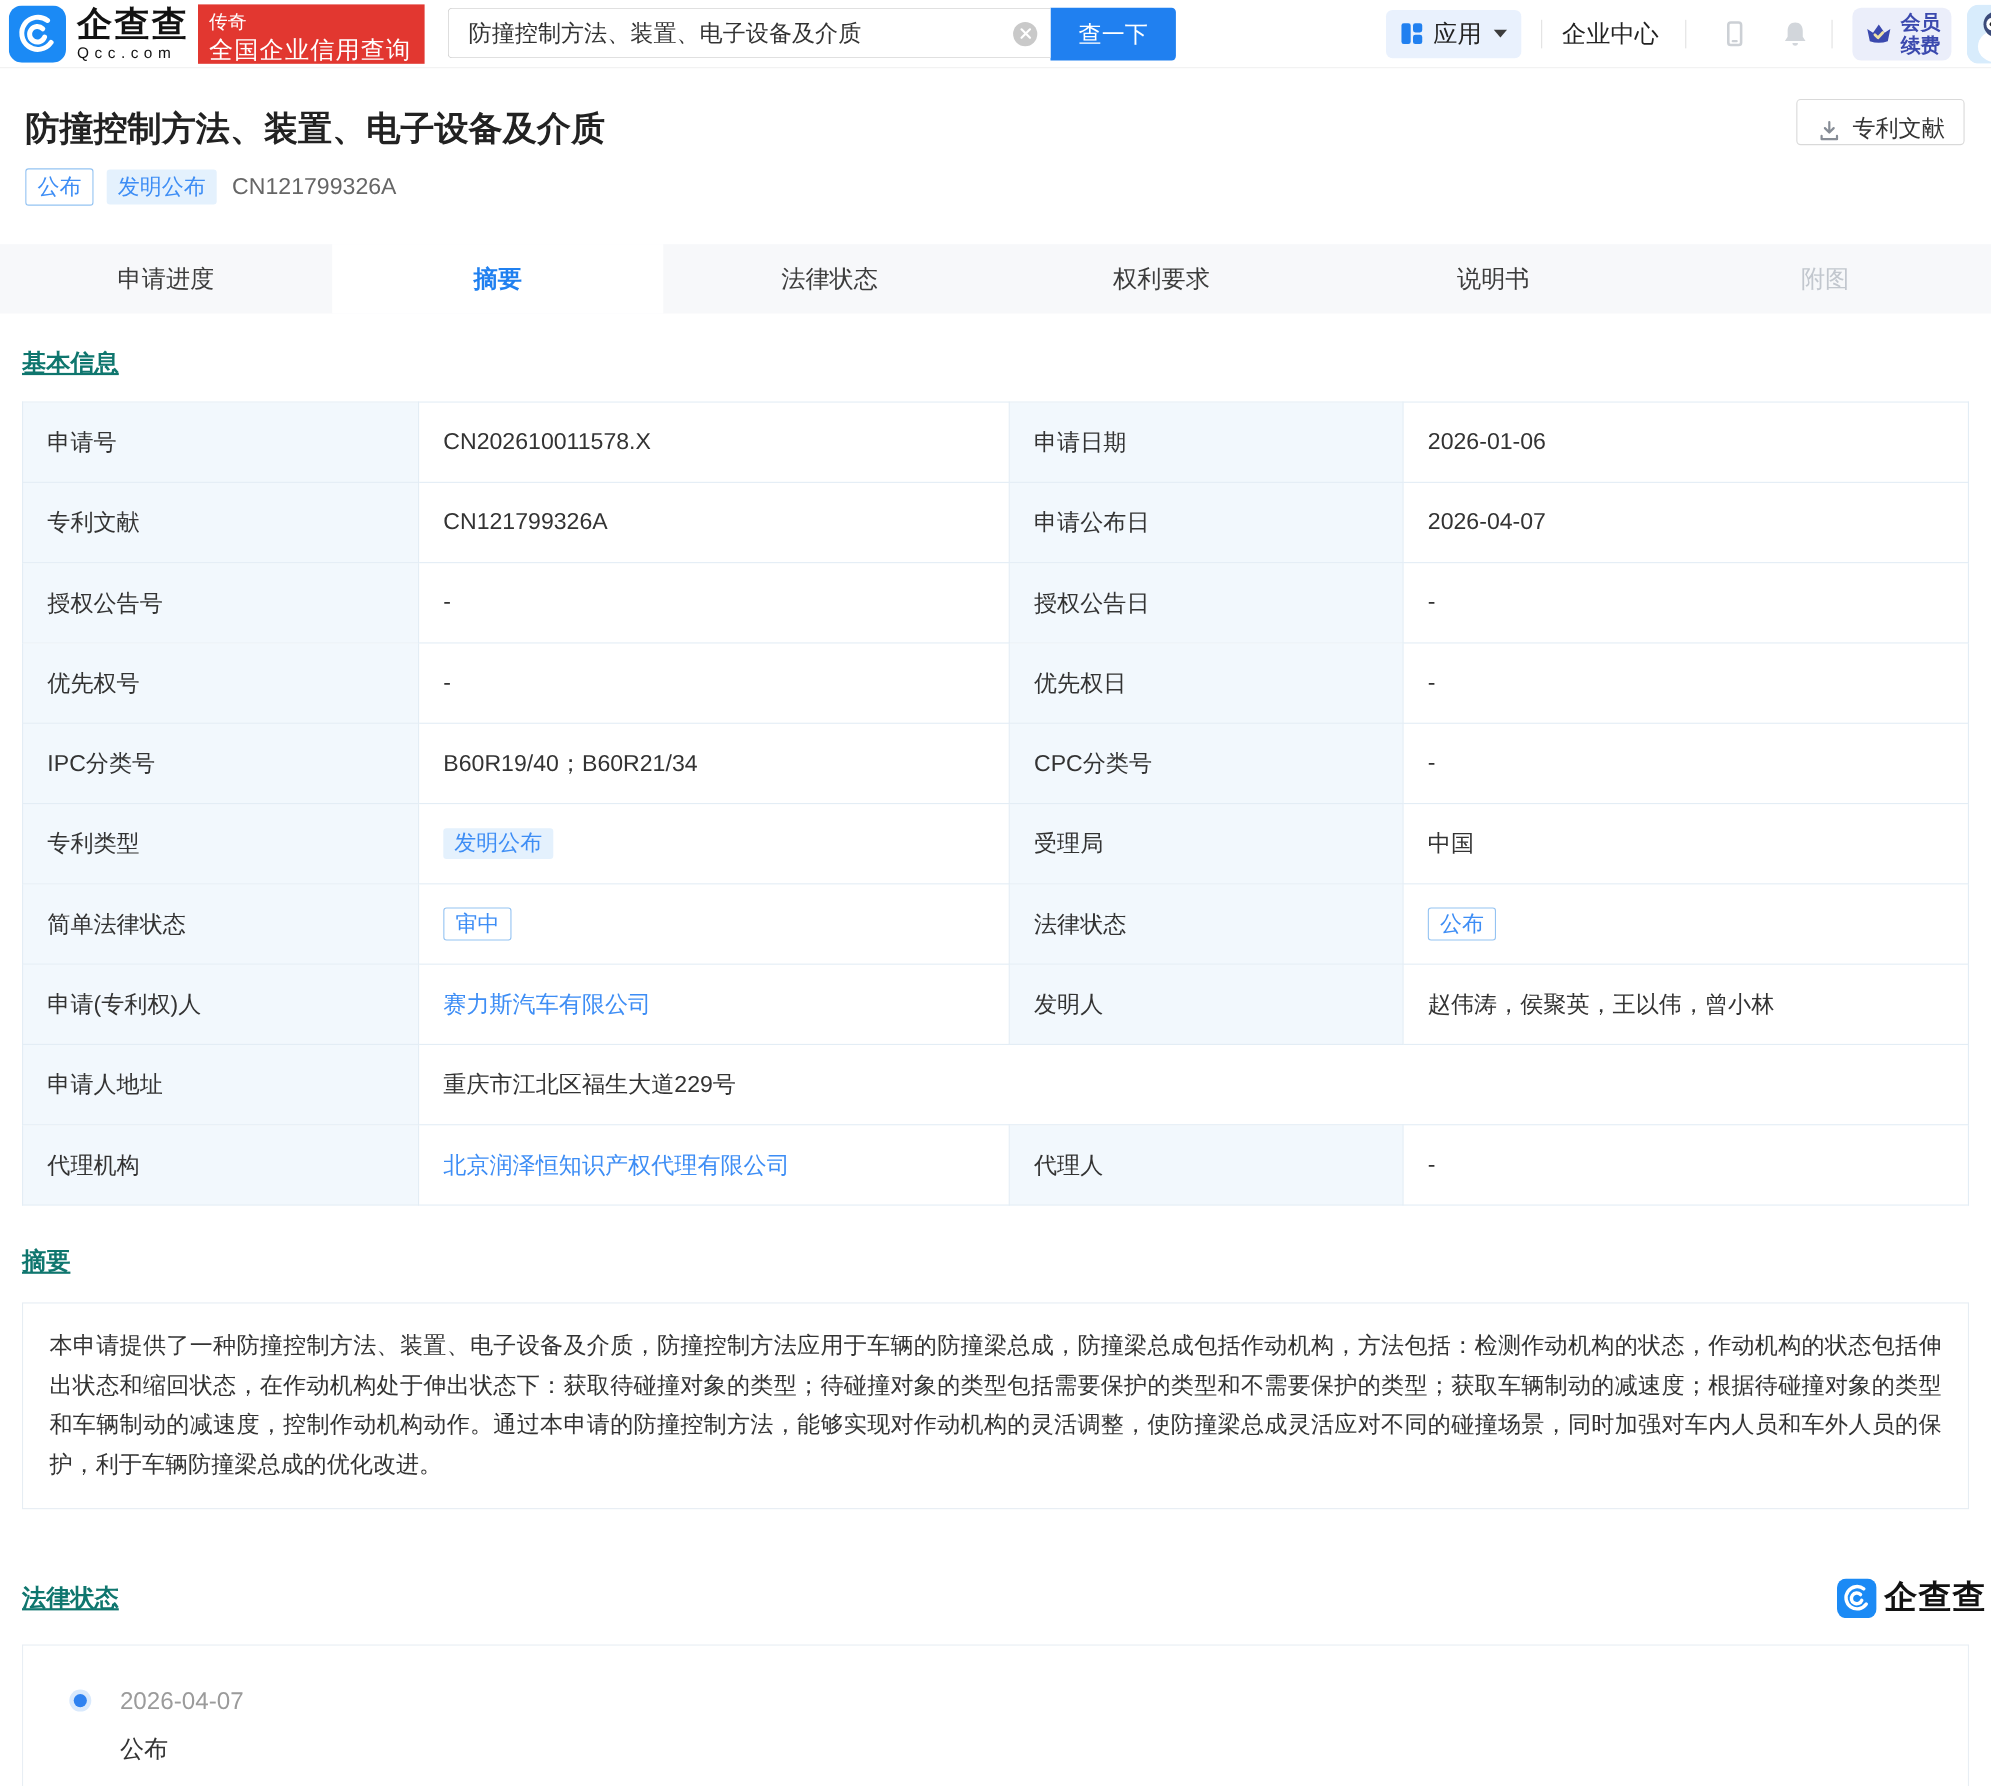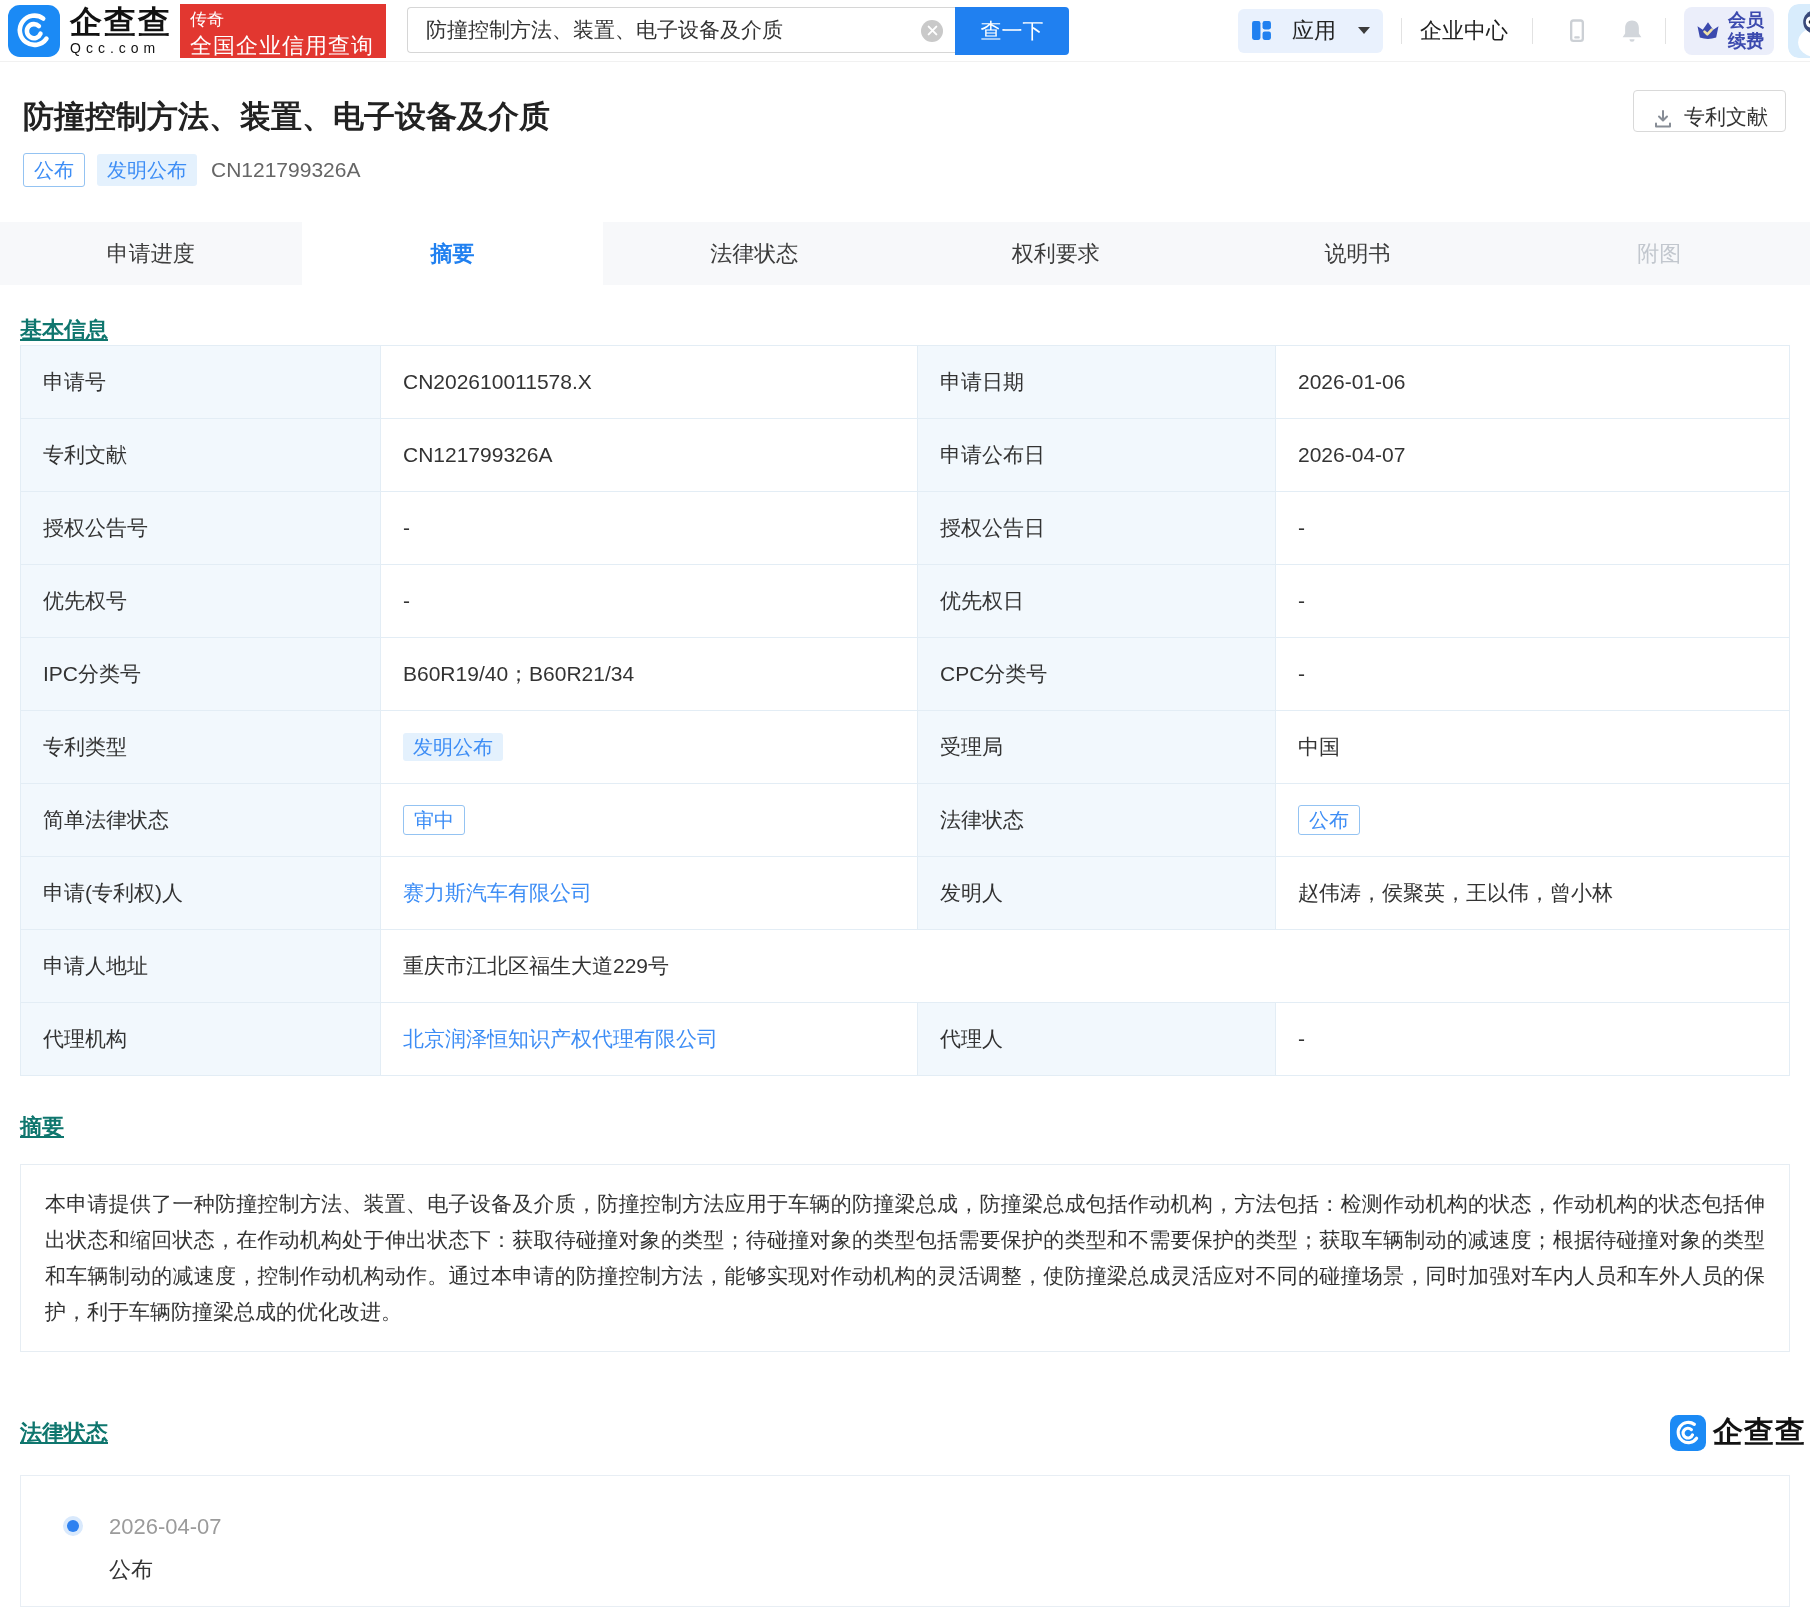--- a/index.html
+++ b/index.html
@@ -24,21 +24,21 @@
   .search-box input { border: none; outline: none; width: 100%; height: 100%;
     font-size: 21px; color: #333; padding: 0 52px 0 18px; background: transparent;
     font-family: "Liberation Sans", "DejaVu Sans", sans-serif; }
   .clear-icon { position: absolute; right: 12px; top: 12px; width: 22px; height: 22px;
     border-radius: 50%; background: #c9c9c9; display: flex; align-items: center; justify-content: center; cursor: pointer; }
   .search-btn { width: 114px; height: 48px; background: #2080f0; color: #fff; font-size: 21px;
     border: none; border-radius: 0 4px 4px 0; cursor: pointer;
     font-family: "Liberation Sans", "DejaVu Sans", sans-serif; }
   .nav { margin-left: auto; display: flex; align-items: center; }
   .nav > * { flex-shrink: 0; }
-  .apps-pill { display: flex; align-items: center; gap: 20px; background: #e9f1fd; border-radius: 6px;
+  .apps-pill { display: flex; align-items: center; gap: 9px; background: #e9f1fd; border-radius: 6px;
     height: 44px; padding: 0 13px; font-size: 22px; color: #222; cursor: pointer; }
   .caret { width: 0; height: 0; border-left: 6px solid transparent; border-right: 6px solid transparent;
     border-top: 7px solid #3c3c3c; margin-left: 2px; }
   .v-divider { width: 1px; height: 26px; background: #e2e2e2; margin: 0 18px; }
   .nav-text { font-size: 22px; color: #222; cursor: pointer; }
   .icon-btn { margin-left: 26px; cursor: pointer; display: flex; align-items: center; }
   .vip-badge { display: flex; align-items: center; gap: 6px; background: #ebeefa; border-radius: 8px;
     height: 48px; padding: 0 10px; cursor: pointer; }
   .vip-text { font-size: 18px; font-weight: bold; color: #3b49ae; line-height: 1.15; }
   .avatar { width: 54px; height: 54px; border-radius: 10px; overflow: hidden; margin-left: 14px;
@@ -60,21 +60,21 @@
   .tabs { display: flex; height: 63px; background: #f7f8fa; margin-top: 36px; }
   .tab { flex: 1; display: flex; align-items: center; justify-content: center; font-size: 22px;
     color: #3c3c3c; cursor: pointer; }
   .tab.active { background: #fff; color: #2080f0; font-weight: bold; }
   .tab.disabled { color: #c2c7ce; }
 
   
   .main { padding: 0 20px; }
   .section-title { font-size: 22px; font-weight: bold; color: #0f766e; text-decoration: underline; }
   .t-basic { margin-top: 30px; }
-  .info-table { width: 100%; border-collapse: collapse; table-layout: fixed; }
+  .info-table { width: 100%; border-collapse: collapse; table-layout: fixed; margin-top: 20px; }
   .info-table td { border: 1px solid #e3edf5; height: 73px; padding: 0 22px; font-size: 21px; color: #333;
     overflow: hidden; white-space: nowrap; }
   .info-table td.cell-label { background: #f2f8fd; }
   .link { color: #3d8df5; text-decoration: none; cursor: pointer; }
   .t-abstract { margin-top: 36px; }
   .abstract-box { border: 1px solid #e6edf3; margin-top: 22px; padding: 21px 24px;
     font-size: 21px; line-height: 36px; color: #333; text-align: justify; }
   .legal-header { display: flex; justify-content: space-between; align-items: center; margin-top: 60px; }
   .qcc-mark { display: flex; align-items: center; gap: 7px; margin-right: -16px; }
   .qcc-mark-text { font-size: 30px; font-weight: bold; color: #121212; letter-spacing: 1px; white-space: nowrap; }

